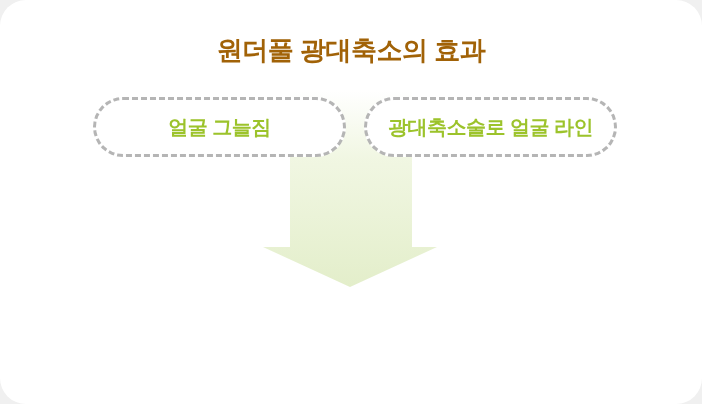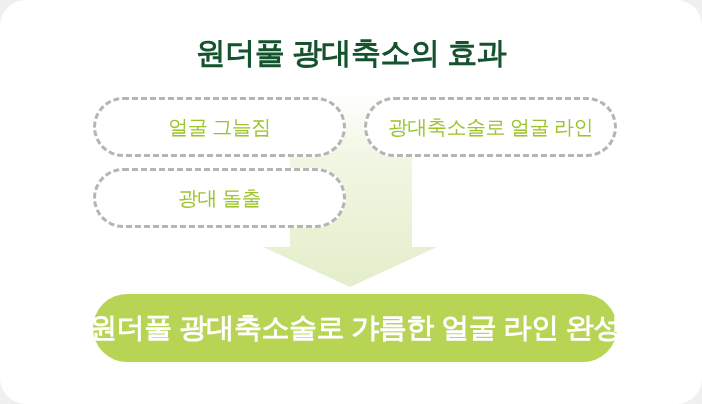--- a/index.html
+++ b/index.html
@@ -20,24 +20,24 @@
     border-radius: 26px;
     overflow: hidden;
   }
   .title {
     position: absolute;
     left: 0;
     top: 33px;
     width: 702px;
     margin: 0;
     text-align: center;
-    font-size: 30px;
+    font-size: 26px;
     font-weight: 800;
     letter-spacing: -0.5px;
-    color: #14532d;
+    color: #a16207;
     z-index: 2;
   }
   .arrow-svg {
     position: absolute;
     left: 0; top: 0;
     width: 702px;
     height: 404px;
     z-index: 0;
   }
   .grid {
@@ -56,21 +56,21 @@
     height: 60px;
     background: #ffffff;
     border: 3px dashed #b5b5b5;
     border-radius: 32px;
     display: flex;
     align-items: center;
     justify-content: center;
   }
   .box span {
     font-size: 20px;
-    font-weight: 400;
+    font-weight: 700;
     letter-spacing: -0.5px;
     color: #9cc32b;
     white-space: nowrap;
   }
   .result-pill {
     position: absolute;
     left: 93px;
     top: 294px;
     width: 524px;
     height: 68px;
@@ -107,22 +107,16 @@
     <polygon points="290,90 412,90 412,247 437,247 350,287 263,247 290,247" fill="url(#arrowGrad)"></polygon>
   </svg>
 
   <div class="grid">
     <div class="box">
       <span>얼굴 그늘짐</span>
     </div>
     <div class="box">
       <span>광대축소술로 얼굴 라인</span>
     </div>
-    <div class="box">
-      <span>광대 돌출</span>
-    </div>
   </div>
 
-  <div class="result-pill">
-    <span>원더풀 광대축소술로 갸름한 얼굴 라인 완성</span>
-  </div>
 
 </div>
 
 </body></html>

